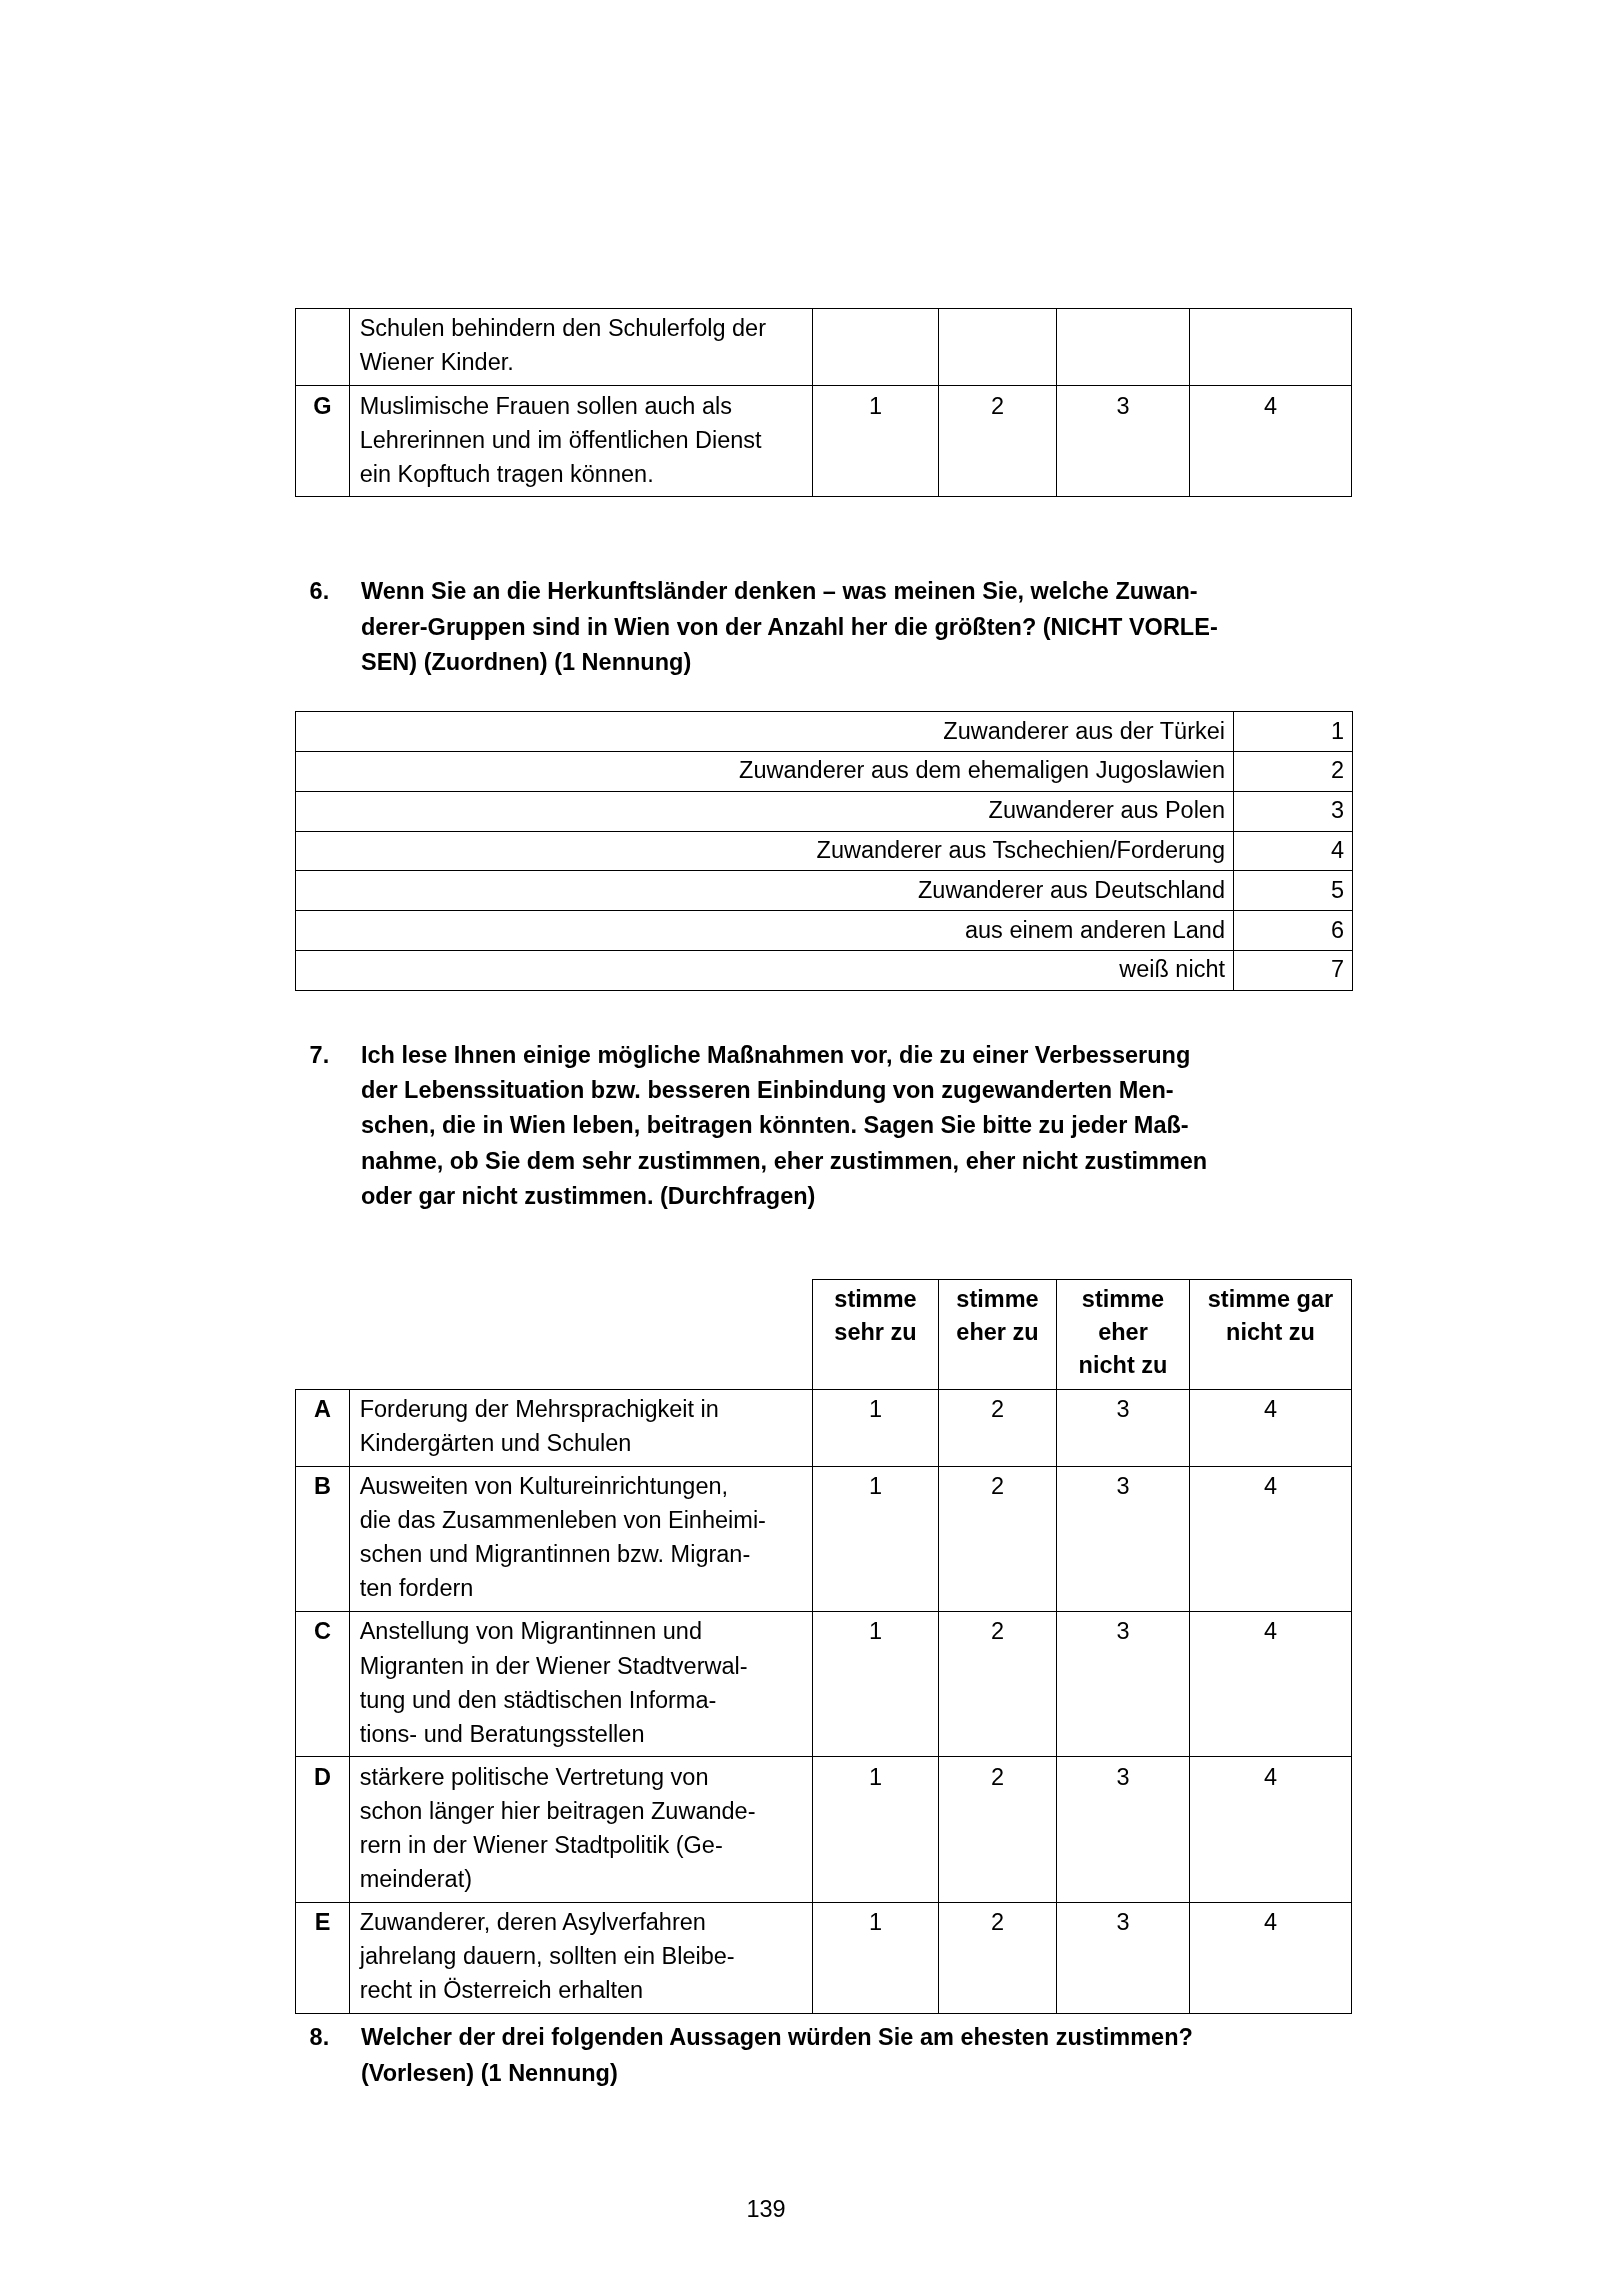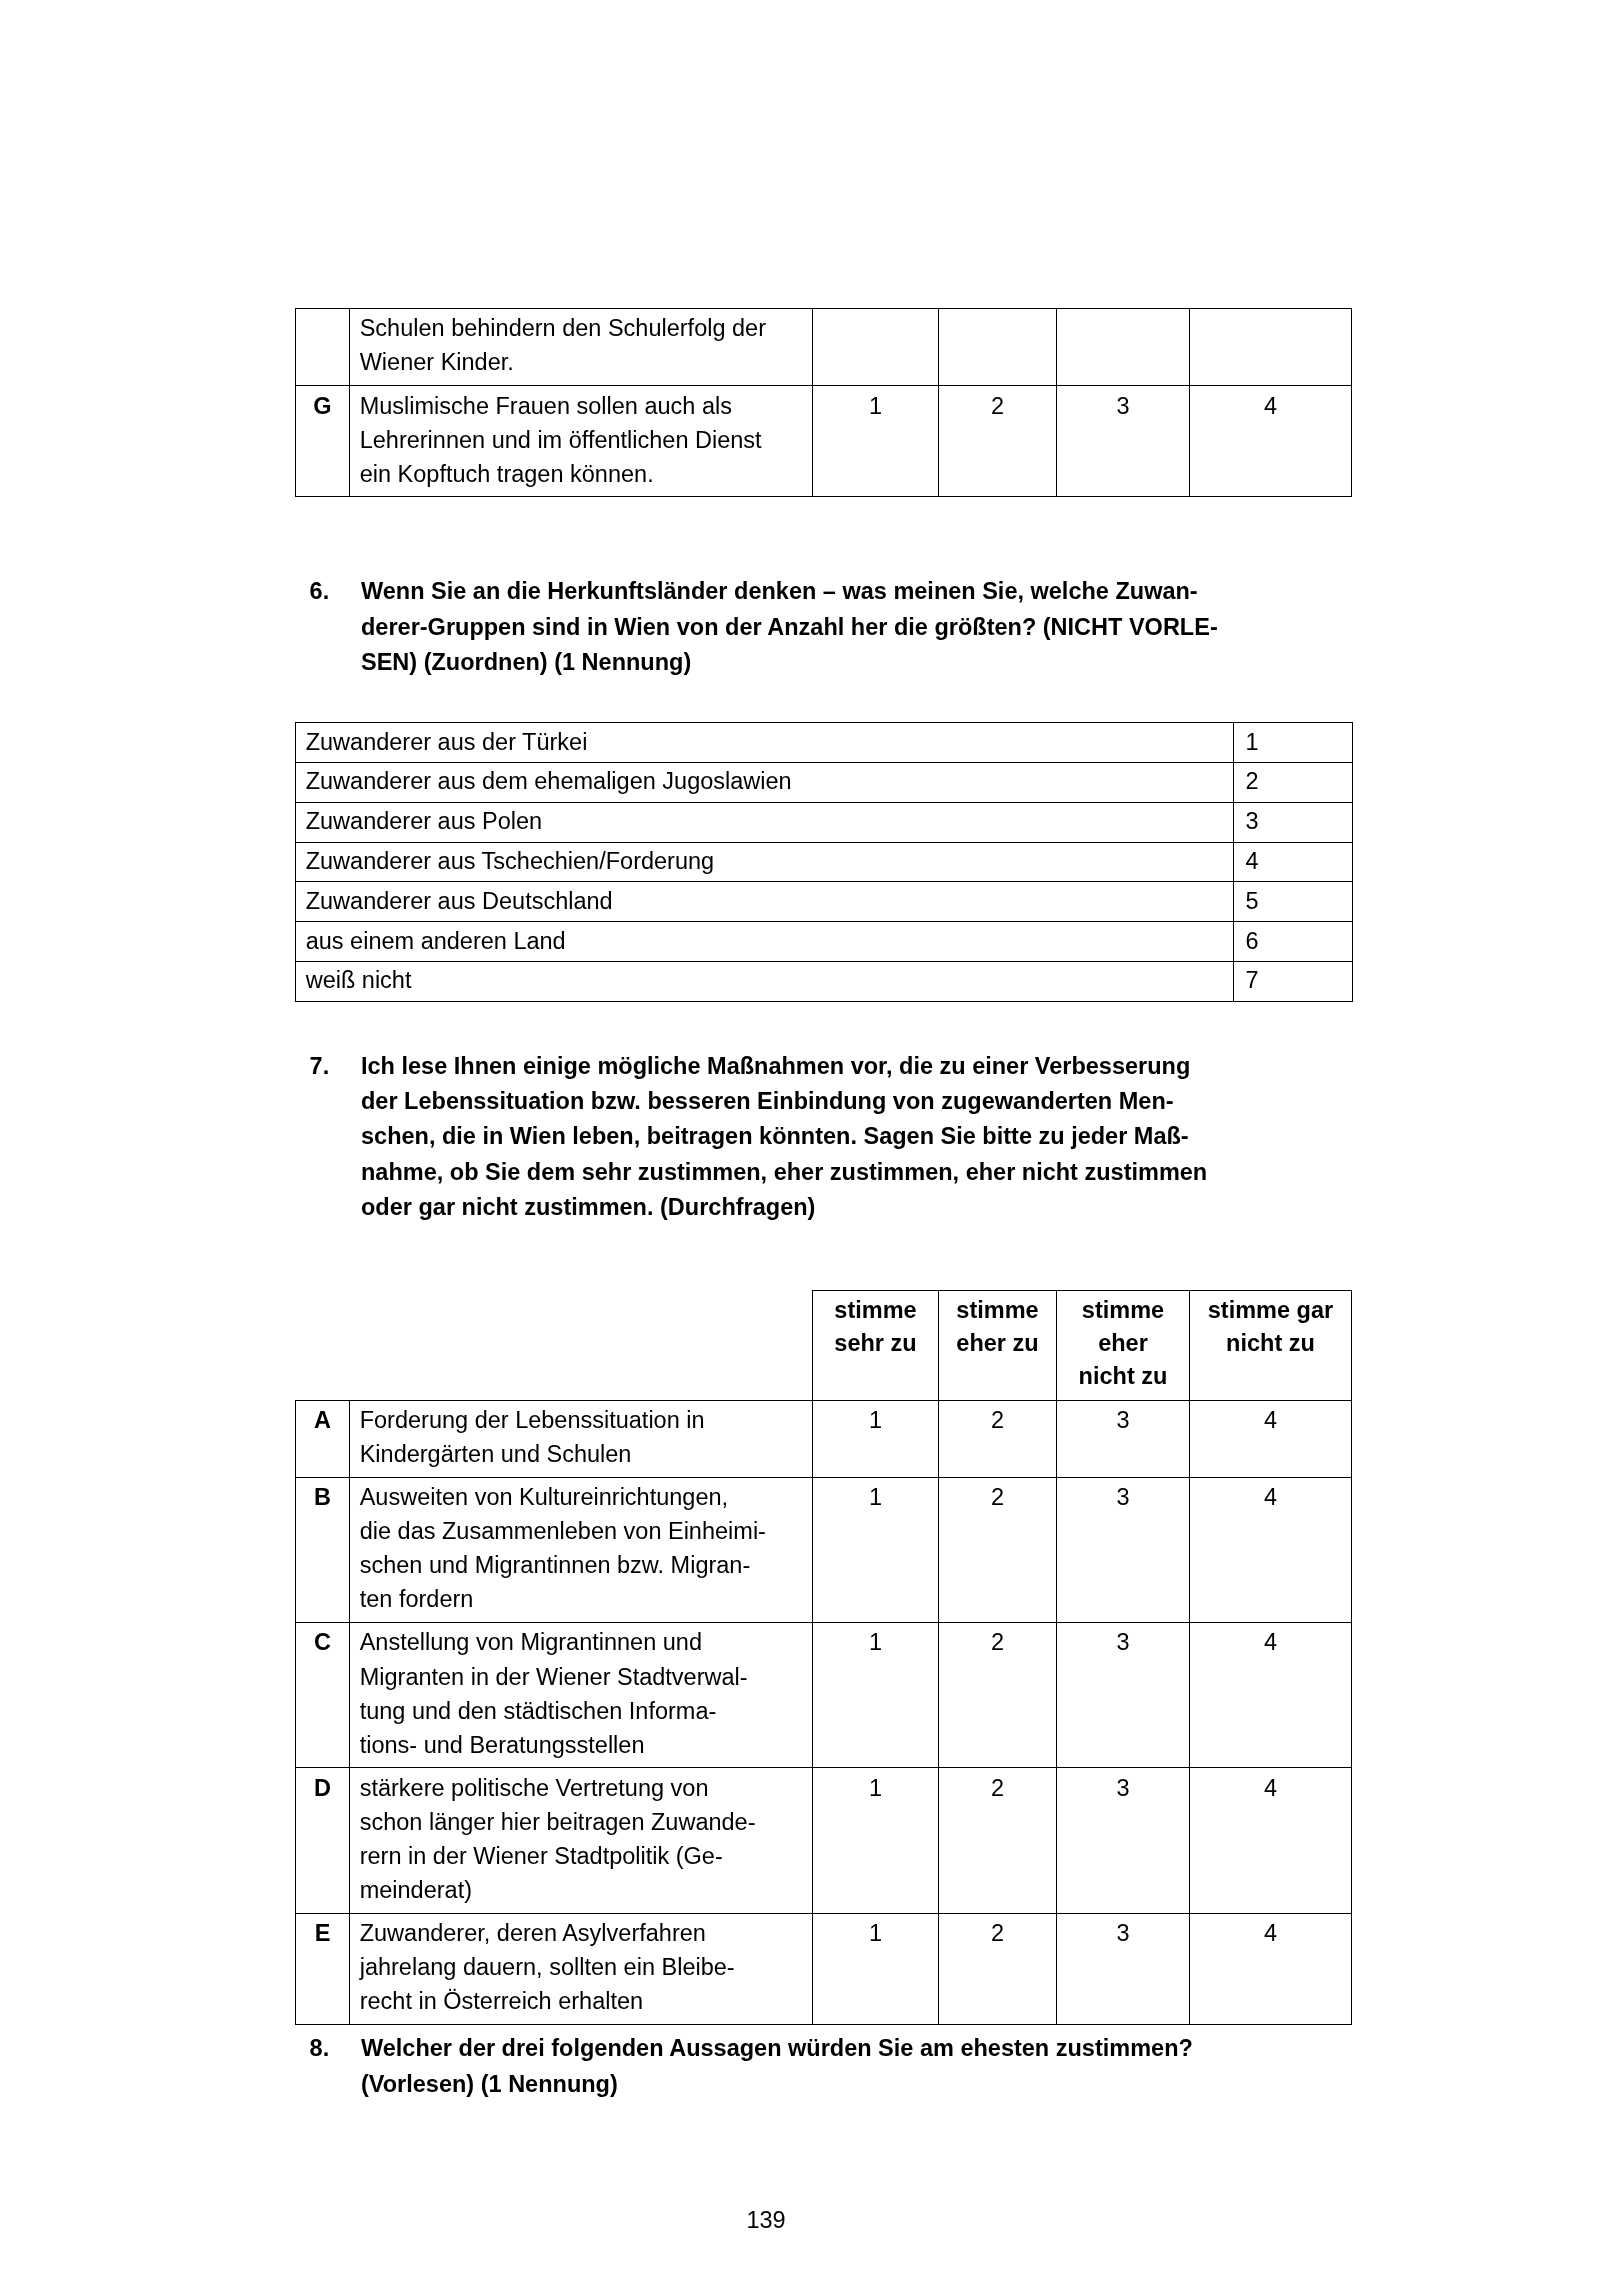--- a/index.html
+++ b/index.html
@@ -37,21 +37,21 @@
 
   
   .question { display: flex; }
   .qnum {
     flex: 0 0 66px; box-sizing: border-box; padding-left: 14.6px;
     font-weight: bold; line-height: 1.5;
   }
   .qtext { flex: 1; font-weight: bold; white-space: pre-line; line-height: 1.5; }
 
   .q6 { margin-top: 77px; }
-  .options-table { margin-top: 42px; }
+  .options-table { margin-top: 31px; text-align: right; }
   .q7 { margin-top: 47px; }
   .q7-table { margin-top: 65px; }
   .q8 { margin-top: 6.5px; }
   .page-number { margin-top: 101px; text-align: center; line-height: 1.5; }
 </style>
 </head>
 <body>
 
 <div class="page">
 
@@ -160,21 +160,21 @@
         <th class="hcell">stimme
 eher
 nicht zu</th>
         <th class="hcell">stimme gar
 nicht zu</th>
       </tr>
     </thead>
     <tbody>
         <tr>
           <td class="cell-letter">A</td>
-          <td class="cell-text">Forderung der Lebenssituation in
+          <td class="cell-text">Forderung der Mehrsprachigkeit in
 Kindergärten und Schulen</td>
           <td class="cell-val">1</td>
           <td class="cell-val">2</td>
           <td class="cell-val">3</td>
           <td class="cell-val">4</td>
         </tr>
         <tr>
           <td class="cell-letter">B</td>
           <td class="cell-text">Ausweiten von Kultureinrichtungen,
 die das Zusammenleben von Einheimi-

